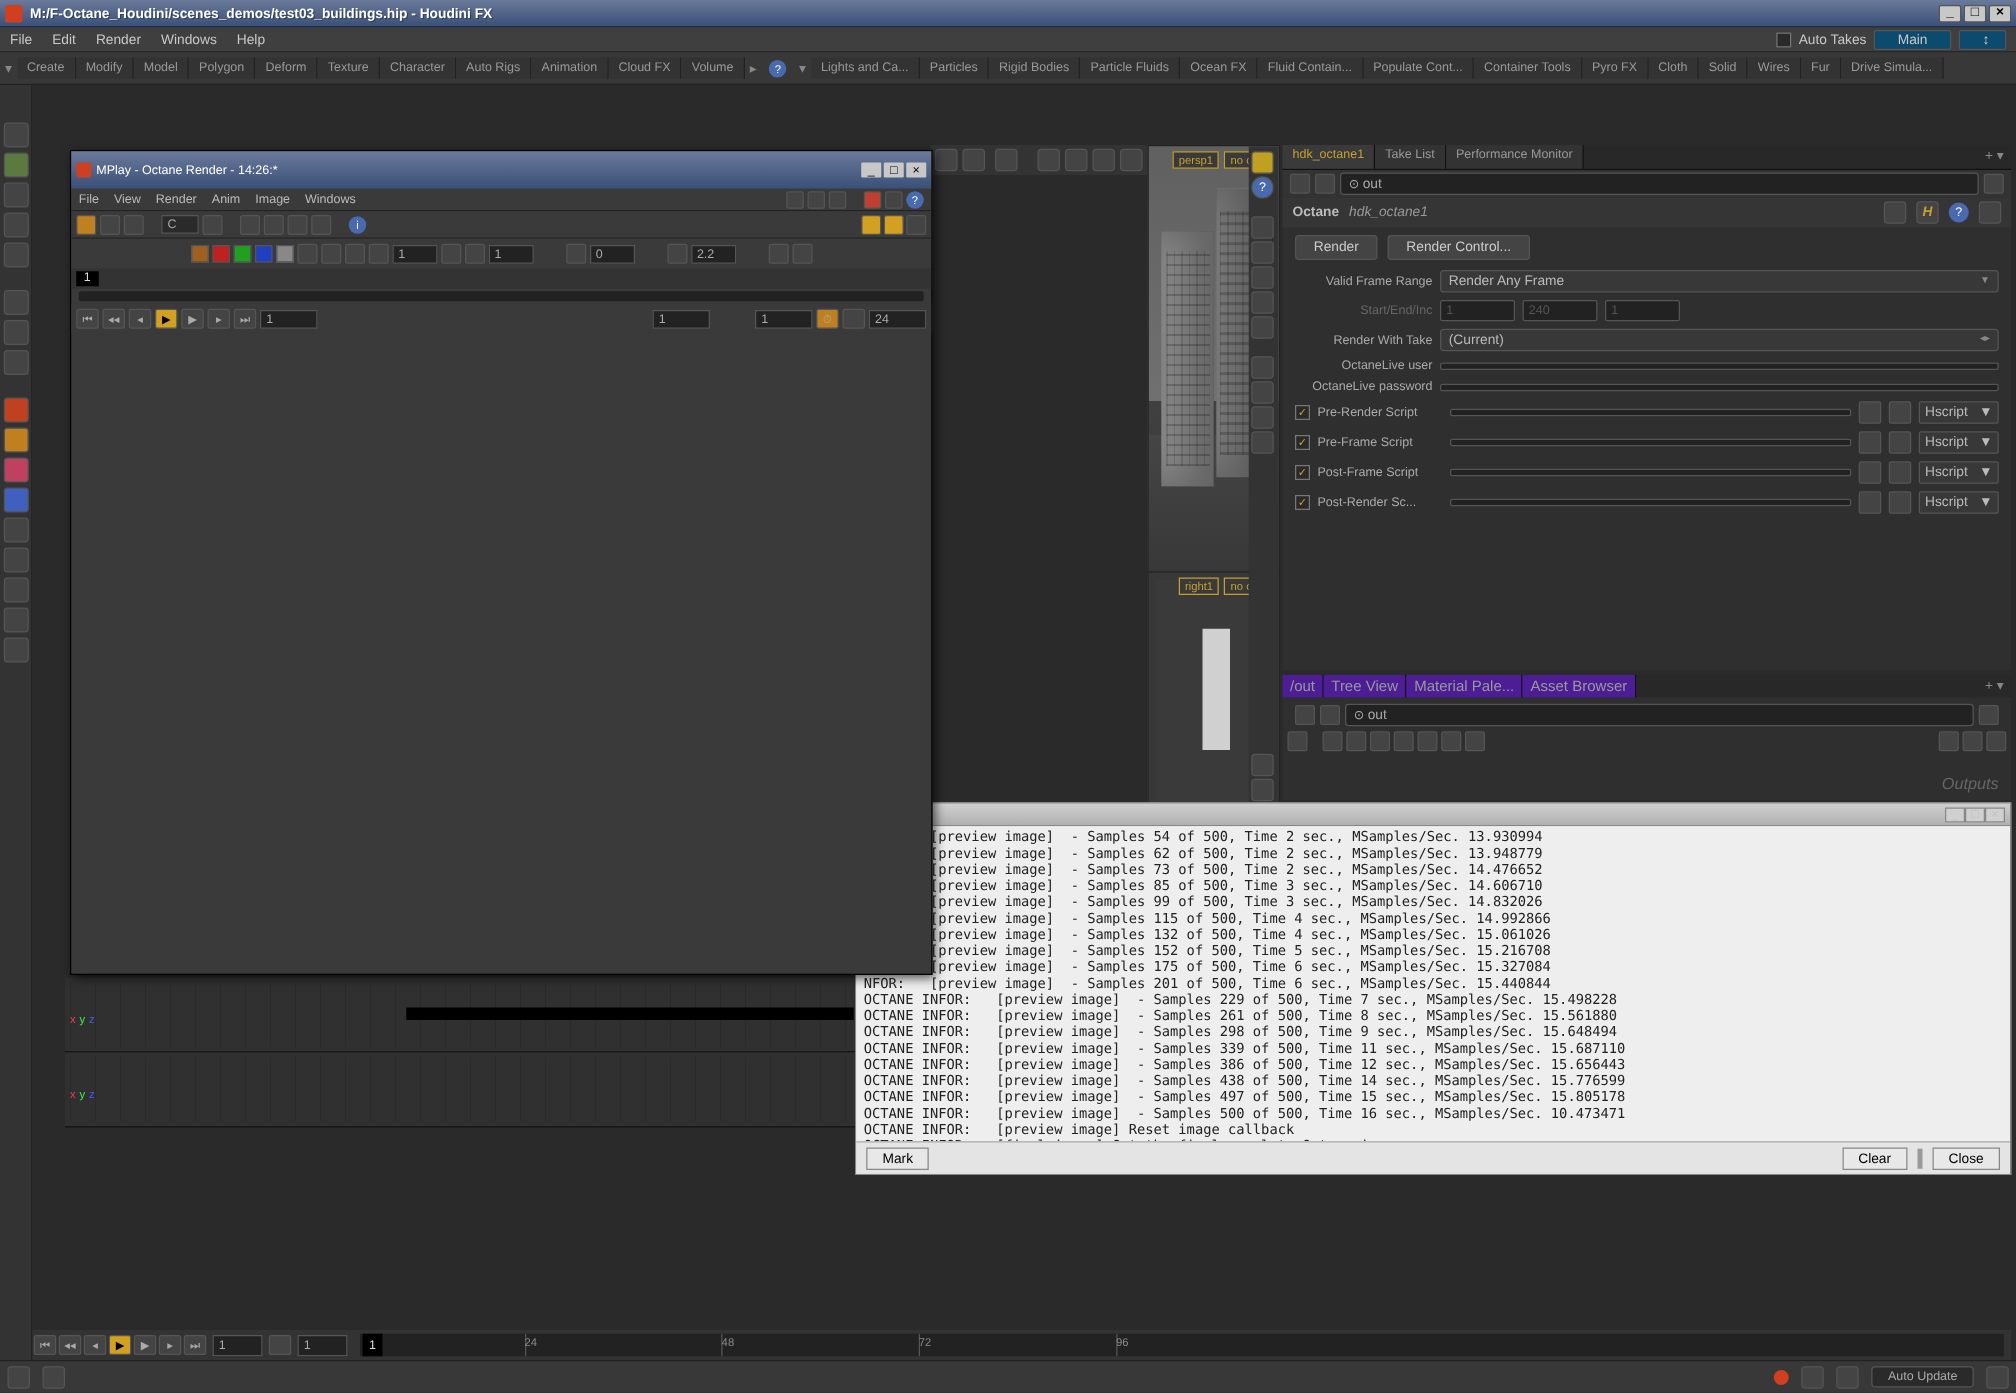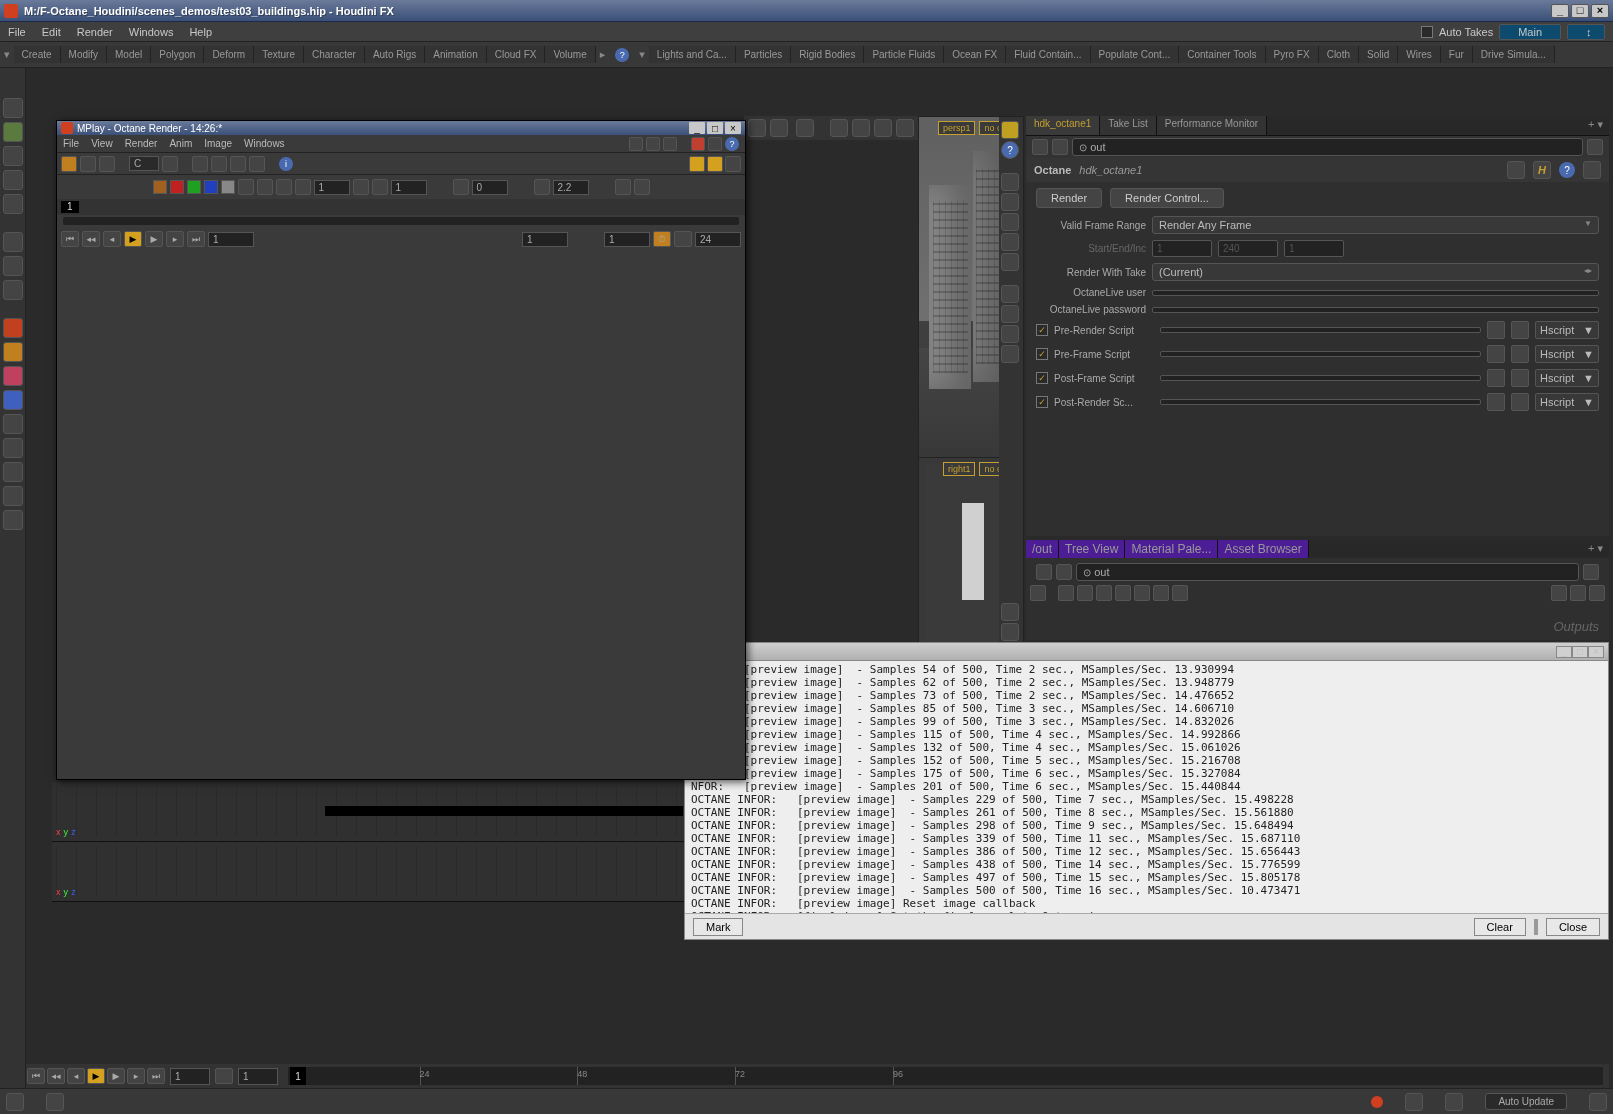--- a/index.html
+++ b/index.html
@@ -34,21 +34,21 @@
 
 .left-toolbar { position:absolute; left:0; top:68px; bottom:26px; width:26px; background:#333; border-right:1px solid #222; display:flex; flex-direction:column; padding-top:30px; gap:4px; align-items:center; }
 .tool-btn { width:20px; height:20px; background:#444; border:1px solid #555; border-radius:3px; cursor:pointer; }
 .tool-btn.sel { background:#5a7a40; }
 
 
 .body-area { position:absolute; left:26px; top:68px; right:0; bottom:26px; background:#2a2a2a; }
 
 
 .mplay { position:absolute; left:30px; top:52px; width:690px; height:660px; background:#3a3a3a; border:1px solid #000; box-shadow:2px 2px 8px #000a; z-index:10; display:flex; flex-direction:column; }
-.mp-title { height:14px; background:linear-gradient(#6a7a9a,#3a5078); color:#fff; display:flex; align-items:center; padding:0 4px; }
+.mp-title { height:30px; background:linear-gradient(#6a7a9a,#3a5078); color:#fff; display:flex; align-items:center; padding:0 4px; }
 .mp-title .ic { width:12px; height:12px; background:#d04020; border-radius:2px; margin-right:4px; }
 .mp-title .txt { flex:1; font-size:10px; }
 .mp-title .wc { display:flex; gap:2px; }
 .mp-title .wc span { width:16px; height:12px; background:#c8c8c8; color:#000; font-size:10px; display:flex; align-items:center; justify-content:center; border-radius:1px; cursor:pointer; }
 .mp-menu { height:18px; background:#3a3a3a; display:flex; align-items:center; padding:0 6px; gap:12px; border-bottom:1px solid #222; }
 .mp-menu span { color:#bbb; cursor:pointer; font-size:10px; }
 .mp-menu .r { margin-left:auto; display:flex; gap:3px; }
 .mp-menu .r .ib { width:14px; height:14px; border:1px solid #555; background:#444; border-radius:2px; }
 .mp-menu .r .ib.red { background:#c04030; }
 .mp-menu .r .q { width:14px; height:14px; background:#4a6ab0; border-radius:50%; color:#fff; font-size:9px; display:flex; align-items:center; justify-content:center; }
@@ -135,21 +135,21 @@
 .lr-body { padding:4px; display:flex; flex-direction:column; gap:3px; }
 .lr-tb-row { display:flex; gap:3px; }
 .lr-tb-row .b { width:16px; height:16px; background:#444; border:1px solid #555; border-radius:2px; }
 .outputs-lbl { position:absolute; right:10px; bottom:6px; color:#666; font-style:italic; font-size:13px; }
 
 
 .timeline-area { position:absolute; left:26px; top:714px; right:658px; height:130px; background:#2a2a2a; }
 .tl-row { height:60px; border-bottom:1px solid #111; position:relative; background:#303030; }
 .tl-content { position:absolute; inset:4px; background:repeating-linear-gradient(90deg,#0002 0,#0002 1px,transparent 1px,transparent 20px); }
 .tl-strip { position:absolute; height:10px; background:#000; }
-.tl-axis { position:absolute; left:4px; bottom:4px; }
+.tl-axis { position:absolute; left:4px; bottom:20px; }
 .tl-axis .x { color:#f04040; font-size:9px; } .tl-axis .y { color:#40f040; font-size:9px; } .tl-axis .z { color:#4060f0; font-size:9px; }
 
 
 .console { position:absolute; left:658px; right:4px; top:574px; height:298px; background:#e8e8e8; border:1px solid #888; display:flex; flex-direction:column; z-index:5; }
 .console-title { height:18px; background:linear-gradient(#d0d0d0,#b0b0b0); display:flex; align-items:center; padding:0 4px; border-bottom:1px solid #888; }
 .console-title .t { flex:1; font-size:10px; color:#333; }
 .console-title .wc span { width:16px; height:12px; background:#d0d0d0; border:1px solid #888; display:inline-flex; align-items:center; justify-content:center; font-size:10px; cursor:pointer; }
 .console-body { flex:1; background:#eee; color:#222; font-family:Consolas,monospace; font-size:11px; padding:2px 6px; overflow:hidden; white-space:pre; line-height:13px; }
 .console-footer { height:26px; background:#e4e4e4; display:flex; align-items:center; padding:0 8px; gap:8px; border-top:1px solid #aaa; }
 .console-footer button { background:#e8e8e8; border:1px solid #888; padding:2px 12px; font-size:11px; cursor:pointer; }
@@ -160,21 +160,21 @@
 .bottom-tl { position:absolute; left:26px; right:4px; bottom:26px; height:24px; background:#333; display:flex; align-items:center; }
 .bottom-tl .pb { width:18px; height:16px; background:#444; border:1px solid #555; border-radius:2px; display:flex; align-items:center; justify-content:center; font-size:9px; color:#aaa; cursor:pointer; margin:0 1px; }
 .bottom-tl .pb.play { background:#d4a020; color:#000; }
 .bottom-tl .nf { background:#222; border:1px solid #555; padding:2px 4px; width:40px; color:#aaa; font-size:10px; margin:0 4px; }
 .bottom-tl .ruler { flex:1; height:18px; background:#222; margin:0 6px; position:relative; }
 .bottom-tl .ruler .tick { position:absolute; top:0; width:1px; height:100%; background:#555; }
 .bottom-tl .ruler .tick-label { position:absolute; top:2px; font-size:9px; color:#888; }
 .bottom-tl .ruler .cursor { position:absolute; left:2px; top:0; width:16px; height:100%; background:#000; color:#ddd; font-size:10px; display:flex; align-items:center; justify-content:center; }
 
 
-.statusbar { position:absolute; left:0; right:0; bottom:0; height:26px; background:#383838; display:flex; align-items:center; padding:0 6px; gap:22px; border-top:1px solid #222; }
+.statusbar { position:absolute; left:0; right:0; bottom:0; height:26px; background:#383838; display:flex; align-items:center; padding:0 6px; gap:10px; border-top:1px solid #222; }
 .statusbar .b { width:18px; height:18px; background:#444; border:1px solid #555; border-radius:3px; }
 .statusbar .red-dot { width:12px; height:12px; background:#d04020; border-radius:50%; margin-left:auto; }
 .statusbar .sel-au { background:#2a2a2a; border:1px solid #555; padding:2px 12px; color:#aaa; font-size:10px; border-radius:3px; }
 </style>
 </head>
 <body>
 
 <div class="main-titlebar">
   <span class="title-icon"></span>
   <span class="title">M:/F-Octane_Houdini/scenes_demos/test03_buildings.hip - Houdini FX</span>

